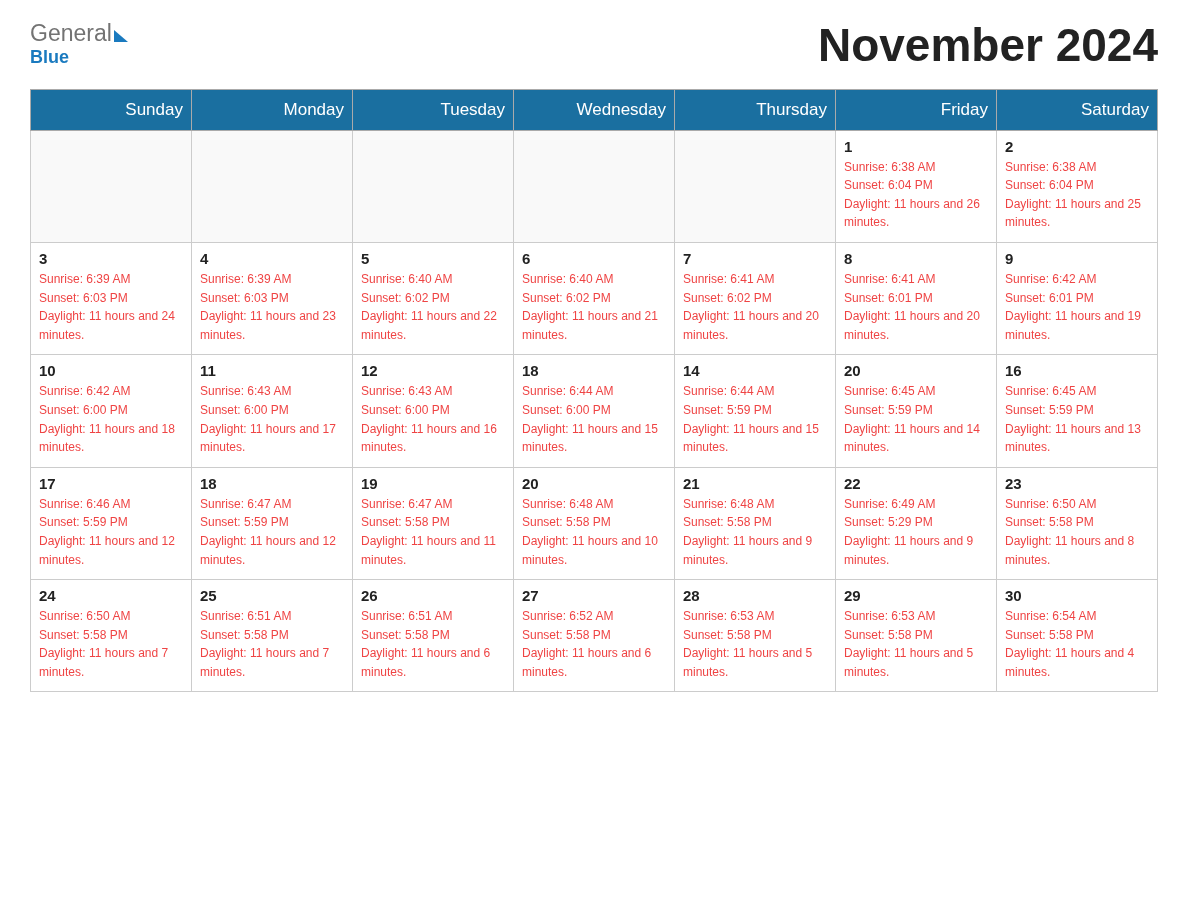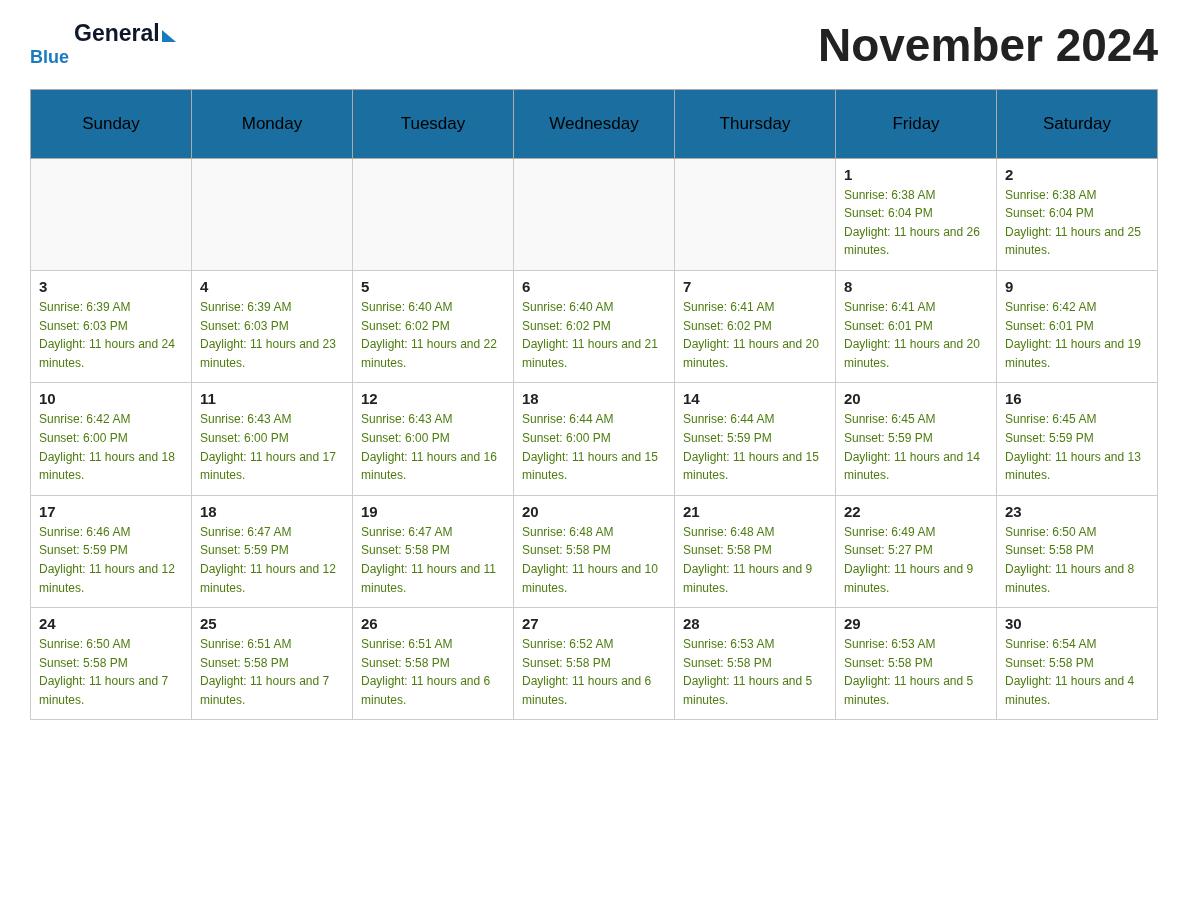--- a/index.html
+++ b/index.html
@@ -35,25 +35,25 @@
       color: #444;
       margin-top: 4px;
     }
     .calendar {
       width: 100%;
       border-collapse: collapse;
       border: 1px solid #aaa;
     }
     .calendar th {
       background-color: #1a6fa0;
-      color: #000000;
+      color: #ffffff;
       font-size: 17px;
       font-weight: normal;
-      padding: 24px 8px;
-      text-align: center;
+      padding: 10px 8px;
+      text-align: right;
       border: 1px solid #aaa;
     }
     .calendar td {
       vertical-align: top;
       padding: 7px 8px 10px 8px;
       border: 1px solid #ccc;
       font-size: 12.5px;
       color: #333;
       width: 14.28%;
       min-height: 100px;
@@ -61,36 +61,35 @@
     }
     .day-number {
       font-size: 15px;
       font-weight: bold;
       color: #222;
       display: block;
       margin-bottom: 3px;
     }
     .day-info {
       font-size: 12px;
-      color: #4d7c0f;
+      color: #ef4444;
       line-height: 1.55;
     }
     .empty-cell {
       background: #f9f9f9;
     }
     .logo-row {
       display: flex;
       flex-direction: row;
       align-items: center;
     }
     .logo-text-general {
       font-size: 23px;
-      font-weight: bold;
-      color: #0f172a;
-      margin-left: 44px;
+      font-weight: normal;
+      color: #737373;
     }
     .logo-arrow {
       display: inline-block;
       width: 0;
       height: 0;
       border-style: solid;
       border-width: 12px 0 0 14px;
       border-color: transparent transparent transparent #1a7abf;
       margin-left: 2px;
       position: relative;
@@ -266,21 +265,21 @@
         </td>
         <td>
           <span class="day-number">21</span>
           <div class="day-info" style="white-space: pre-line;">Sunrise: 6:48 AM
 Sunset: 5:58 PM
 Daylight: 11 hours and 9 minutes.</div>
         </td>
         <td>
           <span class="day-number">22</span>
           <div class="day-info" style="white-space: pre-line;">Sunrise: 6:49 AM
-Sunset: 5:27 PM
+Sunset: 5:29 PM
 Daylight: 11 hours and 9 minutes.</div>
         </td>
         <td>
           <span class="day-number">23</span>
           <div class="day-info" style="white-space: pre-line;">Sunrise: 6:50 AM
 Sunset: 5:58 PM
 Daylight: 11 hours and 8 minutes.</div>
         </td>
       </tr>
       <tr>

